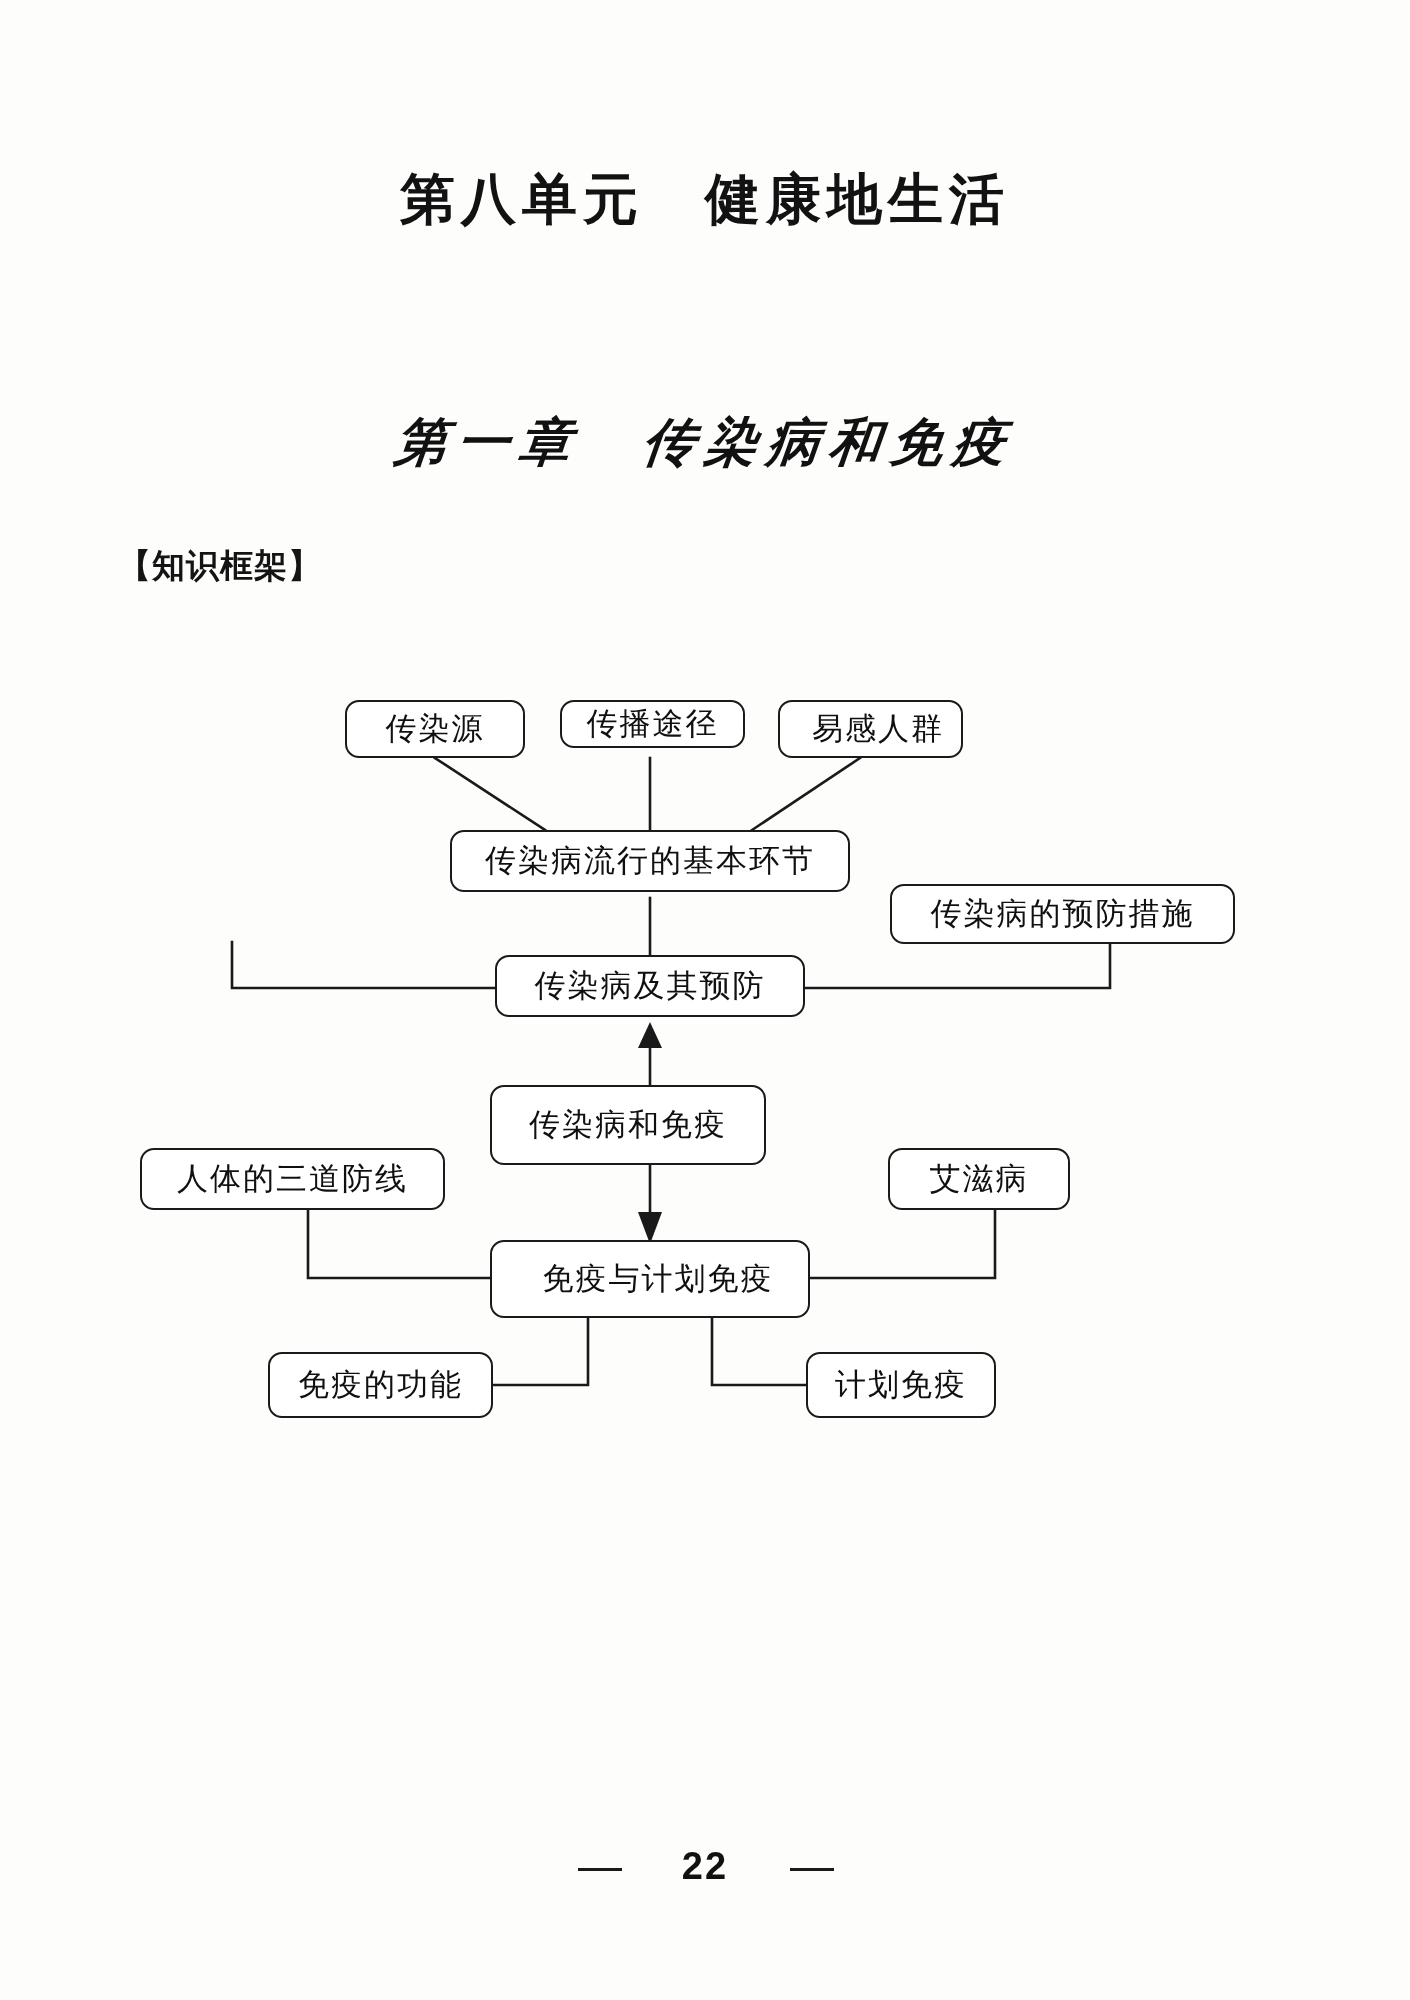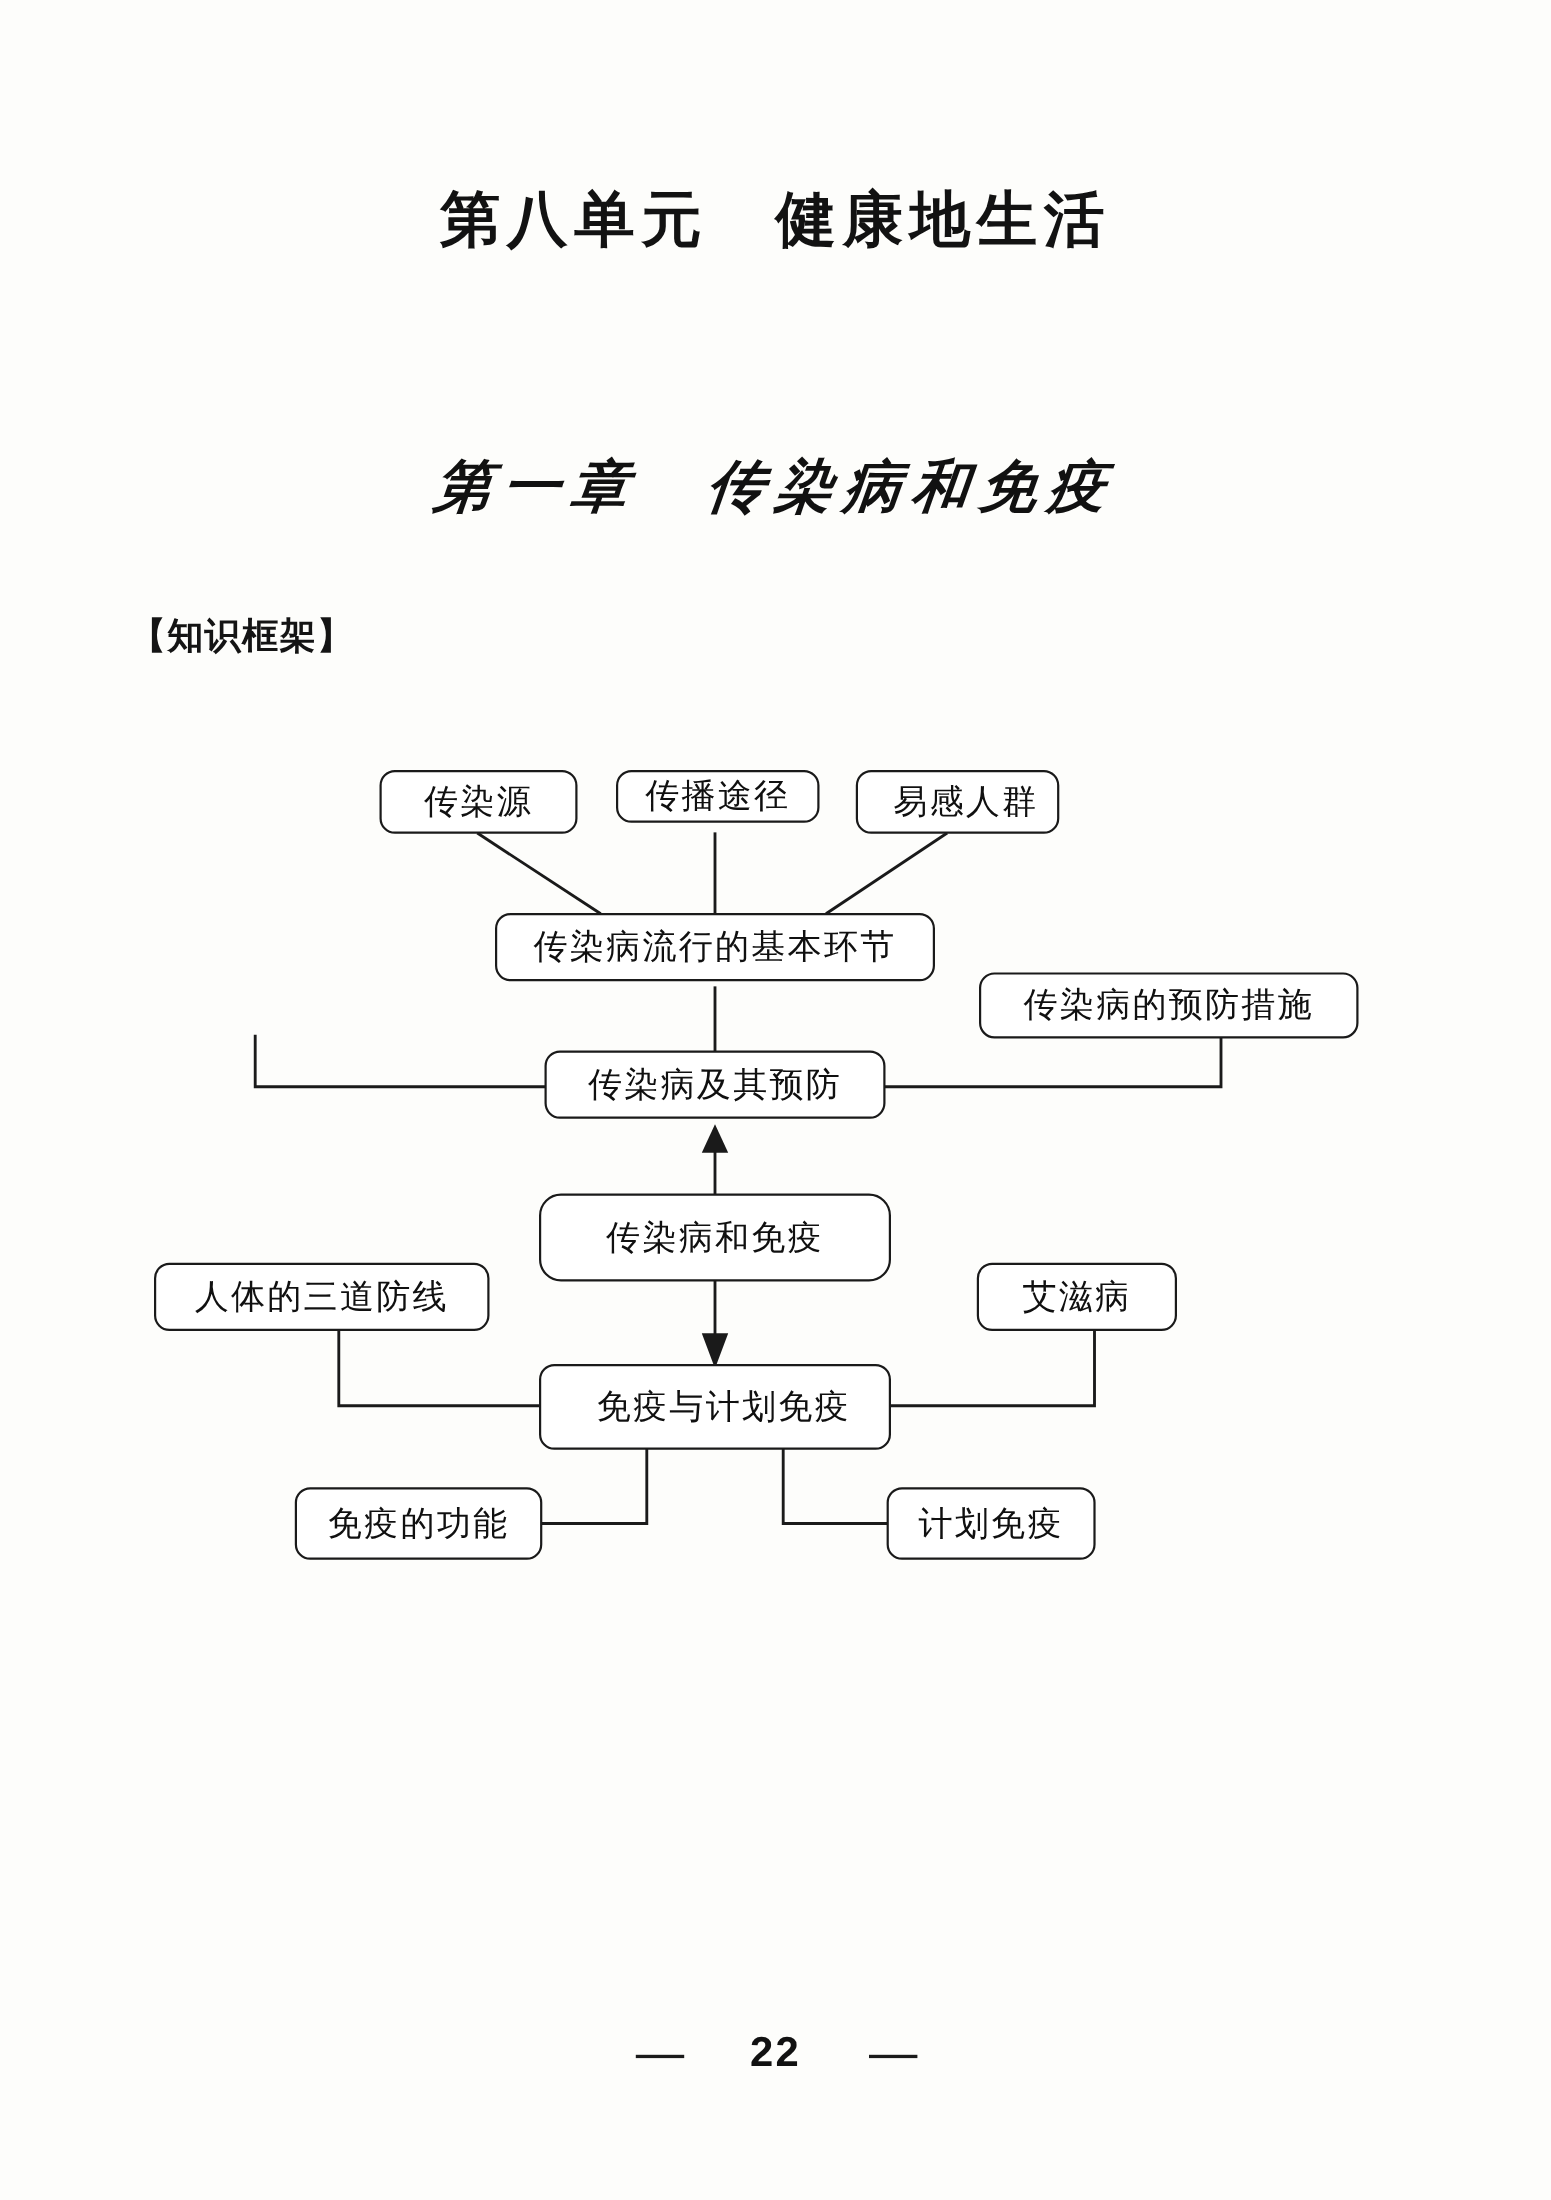--- a/index.html
+++ b/index.html
@@ -44,21 +44,21 @@
     font-style: italic;
     font-size: 52px;
     letter-spacing: 10px;
     color: #111111;
     white-space: pre;
     transform: skewX(-6deg);
   }
   .section-label {
     position: absolute;
     left: 118px;
-    top: 556px;
+    top: 544px;
     font-family: "Liberation Sans", "DejaVu Sans", sans-serif;
     font-weight: 700;
     font-size: 33px;
     letter-spacing: 1px;
     color: #141414;
   }
 
   
   #diagram {
     position: absolute;
@@ -172,21 +172,21 @@
     </div>
 
     <div class="node" style="left:890px; top:884px; width:345px; height:60px;">
       <span>传染病的预防措施</span>
     </div>
 
     <div class="node" style="left:495px; top:955px; width:310px; height:62px;">
       <span>传染病及其预防</span>
     </div>
 
-    <div class="node" style="left:490px; top:1085px; width:320px; height:80px;border-radius:20px;">
+    <div class="node" style="left:490px; top:1085px; width:276px; height:80px;">
       <span>传染病和免疫</span>
     </div>
 
     <div class="node" style="left:140px; top:1148px; width:305px; height:62px;">
       <span>人体的三道防线</span>
     </div>
     <div class="node" style="left:888px; top:1148px; width:182px; height:62px;">
       <span>艾滋病</span>
     </div>
 

